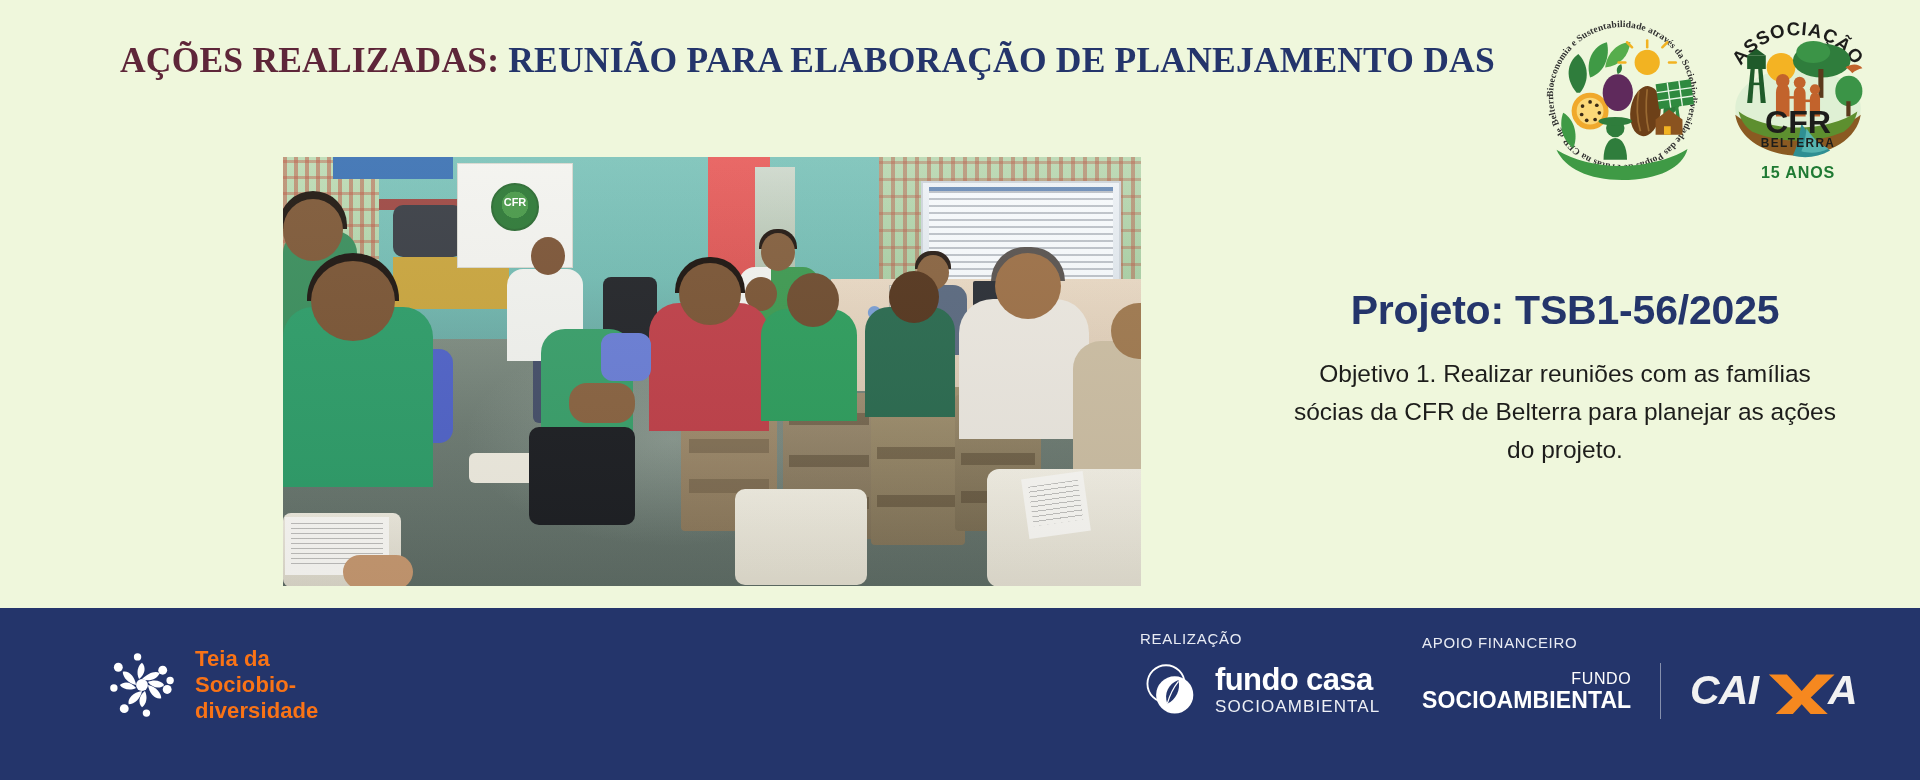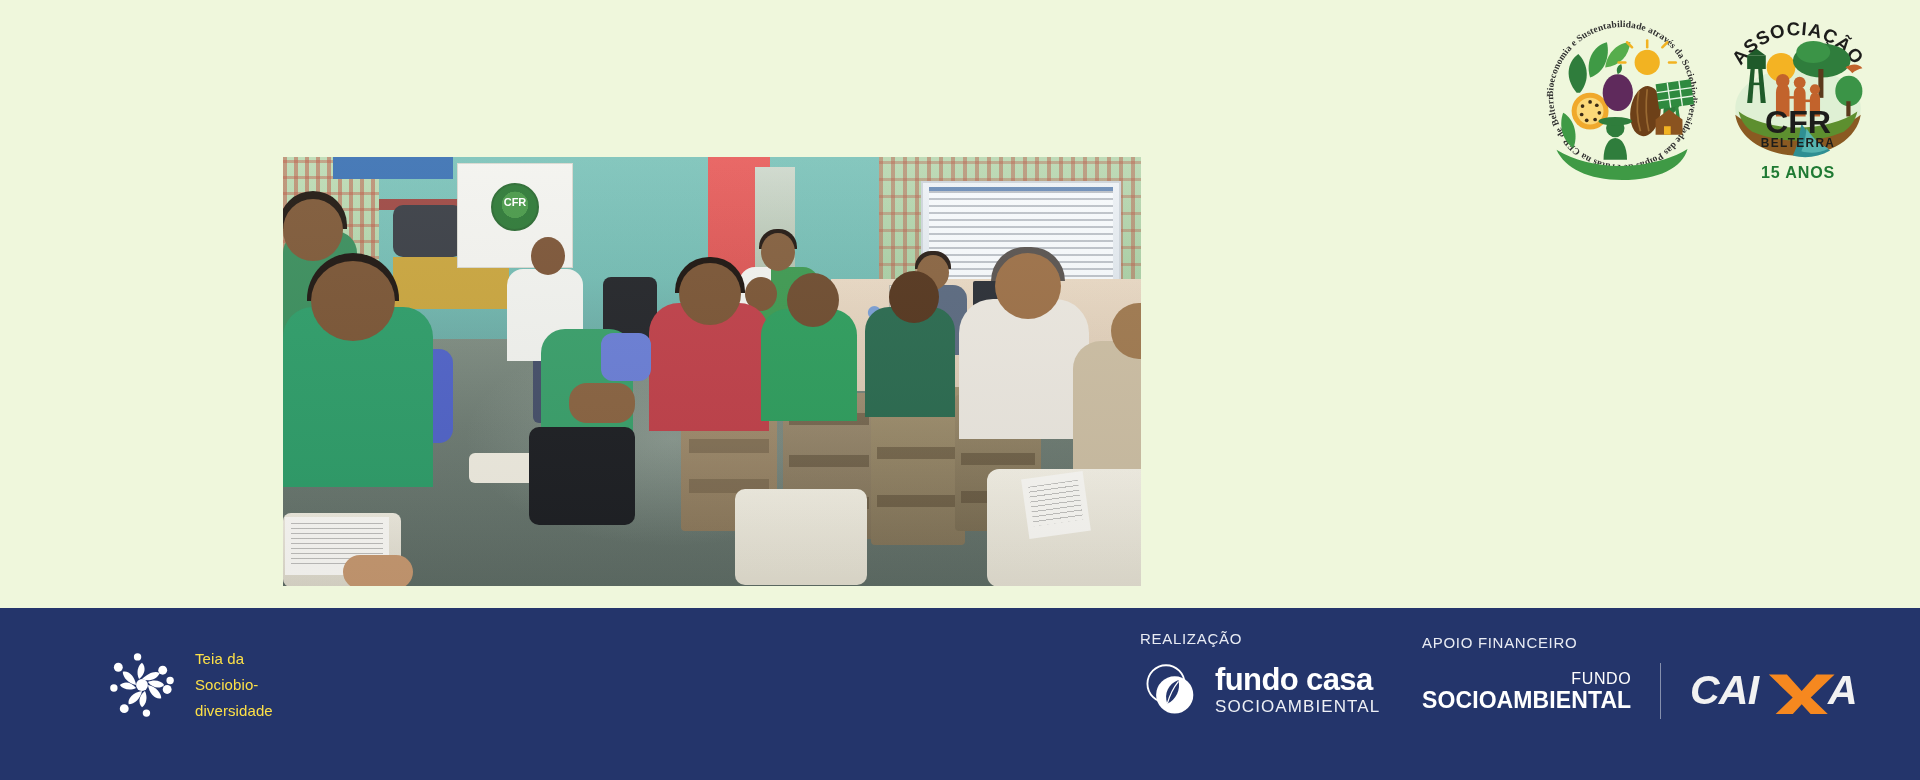--- a/index.html
+++ b/index.html
@@ -295,23 +295,23 @@
     width: 1920px; height: 172px;
     background: #24356b;
   }
   .teia {
     position: absolute;
     left: 105px; top: 38px;
     display: flex; align-items: center; gap: 16px;
   }
   .teia-mark { width: 74px; height: 74px; }
   .teia-text {
-    color: #fde047;
-    font-size: 15px;
-    font-weight: normal;
+    color: #f97316;
+    font-size: 22px;
+    font-weight: bold;
     line-height: 26px;
     letter-spacing: .1px;
   }
   .credit-group {
     position: absolute;
     display: flex;
     flex-direction: column;
   }
   .credit-label {
     color: #e9ecf4;
@@ -345,20 +345,21 @@
   .caixa-logo { height: 46px; }
 </style>
 </head>
 <body>
 
 <div class="banner">
 
   <div class="top-area">
 
     <div class="title-block">
+      <div class="title-line"><span class="title-accent">AÇÕES REALIZADAS:</span><span> REUNIÃO PARA ELABORAÇÃO DE PLANEJAMENTO DAS</span></div>
     </div>
 
     <div class="photo">
       <div class="ph wall-teal"></div>
       <div class="ph wall-tile"></div>
       <div class="ph wall-tile-r"></div>
       <div class="ph wall-blue"></div>
       <div class="ph wall-stripe"></div>
       <div class="ph door"></div>
       <div class="ph door-open"></div>
@@ -454,20 +455,24 @@
 
       <div class="ph desk3"></div>
       <div class="ph paper2">
           <span></span>
         </div>
       <div class="ph hand1"></div>
 
       <div class="ph photo-tint"></div>
     </div>
 
+    <div class="side-text">
+      <div class="project-title">Projeto: TSB1-56/2025</div>
+      <div class="objective">Objetivo 1. Realizar reuniões com as famílias sócias da CFR de Belterra para planejar as ações do projeto.</div>
+    </div>
 
     <svg class="logo-bio" viewBox="0 0 200 200">
       <defs>
         <path id="ringpath" d="M 100,100 m -82,0 a 82,82 0 1,1 164,0 a 82,82 0 1,1 -164,0"></path>
       </defs>
       <text font-family="Liberation Serif, serif" font-size="11.2" font-weight="bold" fill="#2f2f2f" letter-spacing="0.2">
         <textPath href="#ringpath" startOffset="50.5%" text-anchor="middle">Bioeconomia e Sustentabilidade através da Sociobiodiversidade das Polpas de Frutas na CFR de Belterra</textPath>
       </text>
 
       <path d="M46 96c-14-16-12-36 2-46 12 12 14 32 2 46z" fill="#2f7d3c"></path>

